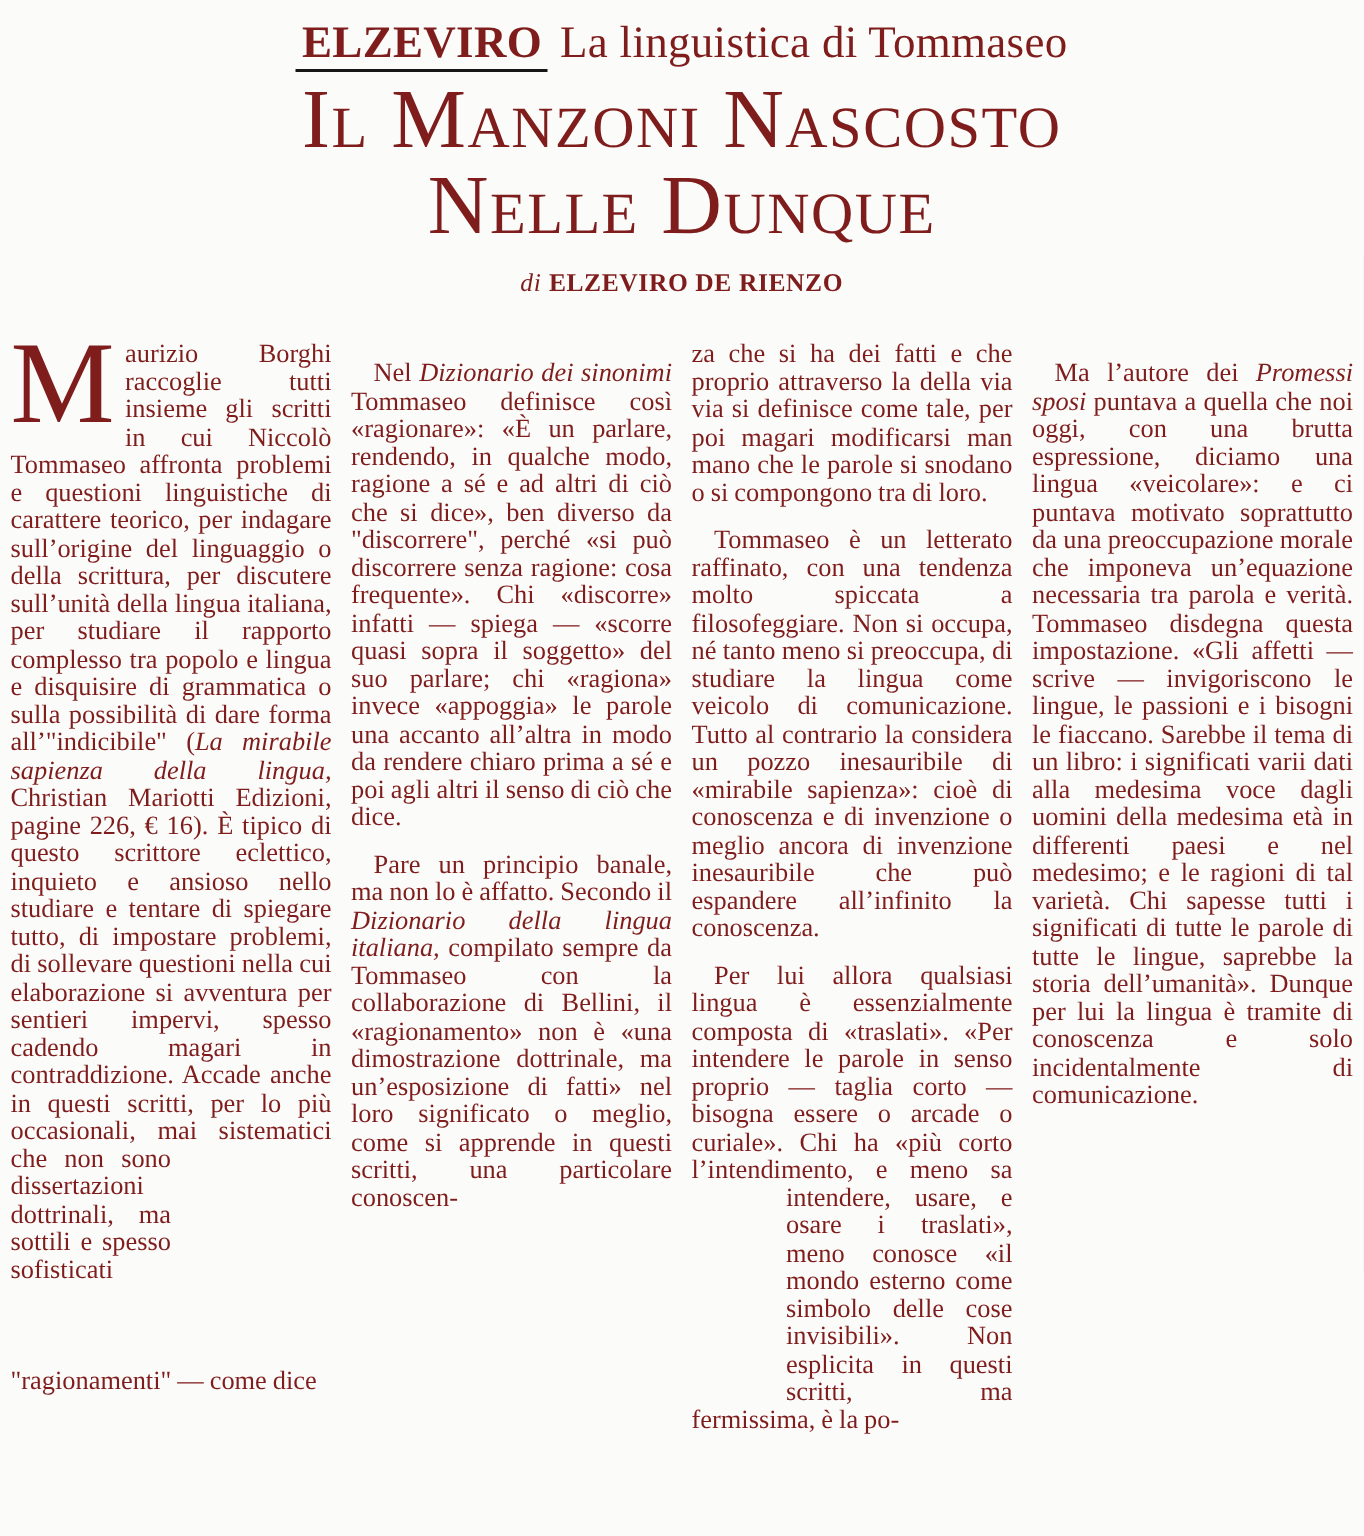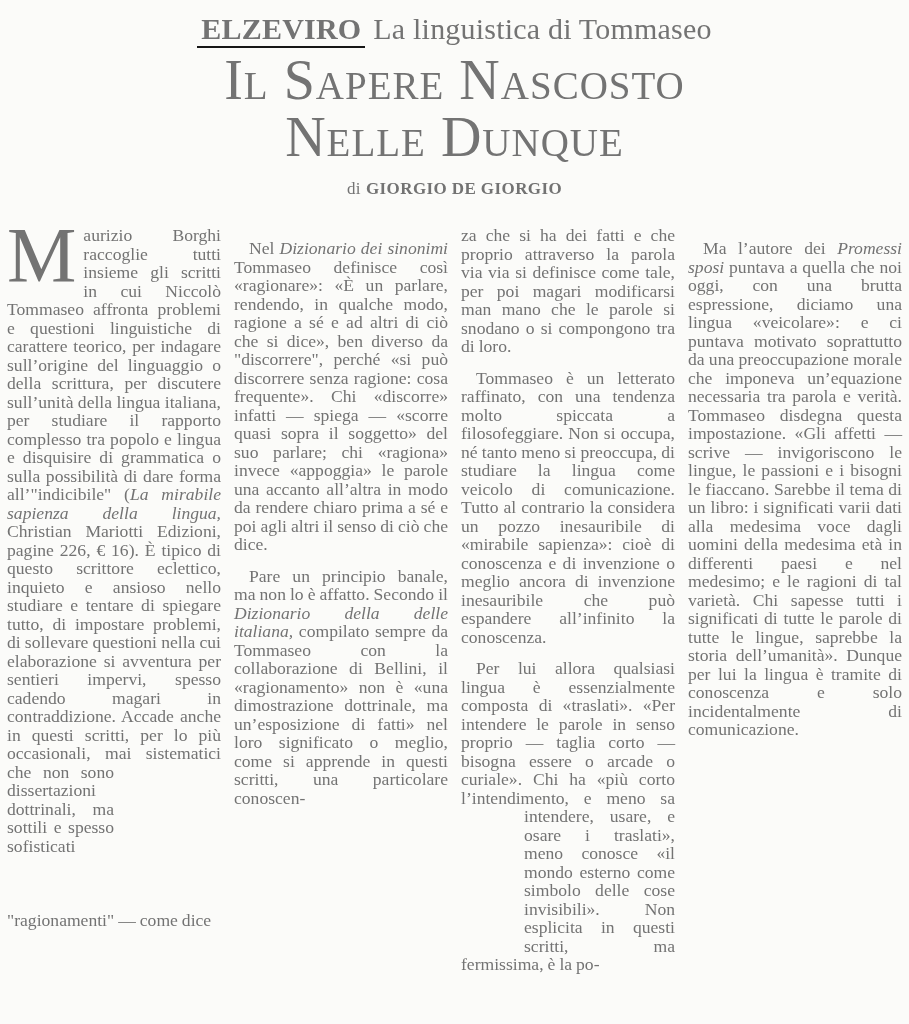--- a/index.html
+++ b/index.html
@@ -2,21 +2,21 @@
 <html lang="it"><head>
 <meta charset="utf-8">
 <style>
   html,body{margin:0;padding:0;}
   body{background:#e8e8e6;}
   .page{
     position:relative;
     width:909px;height:1024px;
     margin:0 auto;
     background:#fbfbf9;
-    color:#737373;
+    color:#7f1d1d;
     font-family:"Liberation Serif","DejaVu Serif",serif;
     overflow:hidden;
     box-sizing:border-box;
   }
   
   .header{ text-align:center; padding-top:12px; }
   .kicker{ font-size:30px; line-height:34px; letter-spacing:0.2px; }
   .kicker .tag{
     font-weight:bold;
     border-bottom:2px solid #161616;
@@ -25,21 +25,21 @@
   }
   .headline{
     margin-top:6px;
     font-variant:small-caps;
     font-size:56px;
     line-height:57px;
     letter-spacing:1px;
     font-weight:normal;
   }
   .byline{ margin-top:13px; font-size:17px; letter-spacing:0.4px; }
-  .byline .prefix{ margin-right:5px; }
+  .byline .prefix{ font-style:italic; margin-right:5px; }
   .byline .author{ font-weight:bold; }
   
   .cols{
     display:flex;
     gap:13px;
     padding:0 7px;
     margin-top:27px;
   }
   .col{
     flex:1 1 0;
@@ -67,38 +67,38 @@
 </head>
 <body>
 
 <div class="page">
 
   <div class="header">
     <div class="kicker">
       <span class="tag">ELZEVIRO</span><span>La linguistica di Tommaseo</span>
     </div>
     <div class="headline">
-      <div>Il Sapere Nascosto</div>
+      <div>Il Manzoni Nascosto</div>
       <div>Nelle Dunque</div>
     </div>
     <div class="byline">
-      <span class="prefix">di</span><span class="author">GIORGIO DE GIORGIO</span>
+      <span class="prefix">di</span><span class="author">ELZEVIRO DE RIENZO</span>
     </div>
   </div>
 
   <div class="cols">
       <div class="col">
         <p class=""><span class="dropcap">M</span>aurizio Borghi raccoglie tutti insieme gli scritti in cui Niccolò Tommaseo affronta problemi e questioni linguistiche di carattere teorico, per indagare sull’origine del linguaggio o della scrittura, per discutere sull’unità della lingua italiana, per studiare il rapporto complesso tra popolo e lingua e disquisire di grammatica o sulla possibilità di dare forma all’"indicibile" (<em>La mirabile sapienza della lingua,</em> Christian Mariotti Edizioni, pagine 226, € 16). È tipico di questo scrittore eclettico, inquieto e ansioso nello studiare e tentare di spiegare tutto, di impostare problemi, di sollevare questioni nella cui elaborazione si avventura per sentieri impervi, spesso cadendo magari in contraddizione. Accade anche in questi scritti, per lo più occasionali, mai sistematici che non sono <span class="spacer sp-r" style="width: 100px; height: 148px;"></span>dissertazioni dottrinali, ma sottili e spesso sofisticati "ragionamenti" — come dice</p>
       </div>
       <div class="col">
         <p class="ind">Nel <em>Dizionario dei sinonimi</em> Tommaseo definisce così «ragionare»: «È un parlare, rendendo, in qualche modo, ragione a sé e ad altri di ciò che si dice», ben diverso da "discorrere", perché «si può discorrere senza ragione: cosa frequente». Chi «discorre» infatti — spiega — «scorre quasi sopra il soggetto» del suo parlare; chi «ragiona» invece «appoggia» le parole una accanto all’altra in modo da rendere chiaro prima a sé e poi agli altri il senso di ciò che dice.</p>
-        <p class="ind">Pare un principio banale, ma non lo è affatto. Secondo il <em>Dizionario della delle italiana,</em> compilato sempre da Tommaseo con la collaborazione di Bellini, il «ragionamento» non è «una dimostrazione dottrinale, ma un’esposizione di fatti» nel loro significato o meglio, come si apprende in questi scritti, una particolare conoscen-</p>
+        <p class="ind">Pare un principio banale, ma non lo è affatto. Secondo il <em>Dizionario della lingua italiana,</em> compilato sempre da Tommaseo con la collaborazione di Bellini, il «ragionamento» non è «una dimostrazione dottrinale, ma un’esposizione di fatti» nel loro significato o meglio, come si apprende in questi scritti, una particolare conoscen-</p>
       </div>
       <div class="col">
-        <p class="">za che si ha dei fatti e che proprio attraverso la parola via via si definisce come tale, per poi magari modificarsi man mano che le parole si snodano o si compongono tra di loro.</p>
+        <p class="">za che si ha dei fatti e che proprio attraverso la della via via si definisce come tale, per poi magari modificarsi man mano che le parole si snodano o si compongono tra di loro.</p>
         <p class="ind">Tommaseo è un letterato raffinato, con una tendenza molto spiccata a filosofeggiare. Non si occupa, né tanto meno si preoccupa, di studiare la lingua come veicolo di comunicazione. Tutto al contrario la considera un pozzo inesauribile di «mirabile sapienza»: cioè di conoscenza e di invenzione o meglio ancora di invenzione inesauribile che può espandere all’infinito la conoscenza.</p>
         <p class="ind">Per lui allora qualsiasi lingua è essenzialmente composta di «traslati». «Per intendere le parole in senso proprio — taglia corto — bisogna essere o arcade o curiale». Chi ha «più corto l’intendimento, e meno sa intendere, <span class="spacer sp-l" style="width: 56px; height: 148px;"></span>usare, e osare i traslati», meno conosce «il mondo esterno come simbolo delle cose invisibili». Non esplicita in questi scritti, ma fermissima, è la po-</p>
       </div>
       <div class="col">
         <p class="ind">Ma l’autore dei <em>Promessi sposi</em> puntava a quella che noi oggi, con una brutta espressione, diciamo una lingua «veicolare»: e ci puntava motivato soprattutto da una preoccupazione morale che imponeva un’equazione necessaria tra parola e verità. Tommaseo disdegna questa impostazione. «Gli affetti — scrive — invigoriscono le lingue, le passioni e i bisogni le fiaccano. Sarebbe il tema di un libro: i significati varii dati alla medesima voce dagli uomini della medesima età in differenti paesi e nel medesimo; e le ragioni di tal varietà. Chi sapesse tutti i significati di tutte le parole di tutte le lingue, saprebbe la storia dell’umanità». Dunque per lui la lingua è tramite di conoscenza e solo incidentalmente di comunicazione.</p>
       </div>
     </div>
 
 </div>
 

